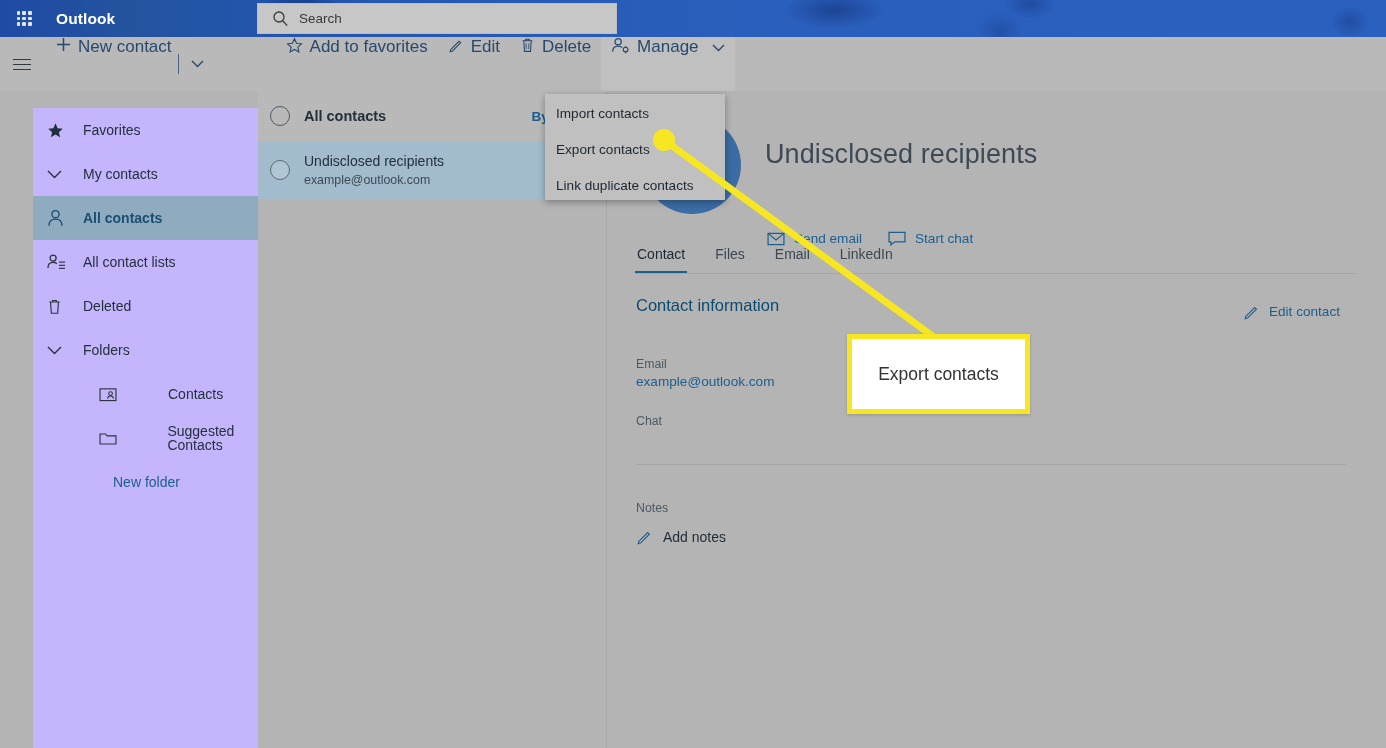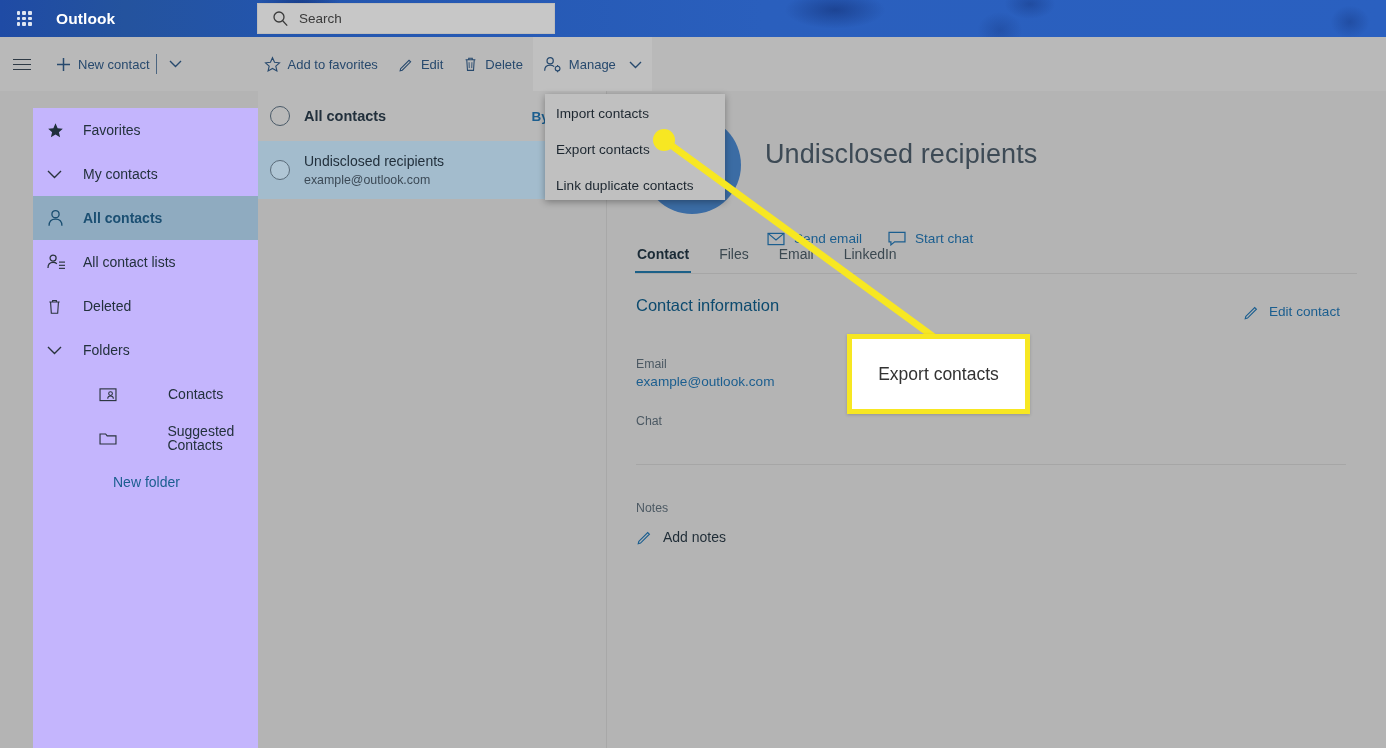--- a/index.html
+++ b/index.html
@@ -34,21 +34,21 @@
     width: 15px; height: 15px;
     display: grid; grid-template-columns: repeat(3,1fr); grid-template-rows: repeat(3,1fr);
     gap: 2px;
   }
   .waffle-grid i { background: #dfe6f2; border-radius: 1px; display: block; }
   .brand {
     color: #ffffff; font-size: 15.5px; font-weight: bold;
     letter-spacing: .1px; margin-left: 8px; cursor: pointer;
   }
   .searchbox {
-    position: absolute; left: 257px; top: 3px; width: 298px; height: 31px;
+    position: absolute; left: 257px; top: 3px; width: 360px; height: 31px;
     background: #c7c7c7; border: 1px solid #bdbdbd;
     display: flex; align-items: center; cursor: text;
   }
   .searchbox .mag { margin-left: 14px; margin-right: 10px; display:flex; }
   .searchbox .ph { color: #3a3a3a; font-size: 13.5px; }
 
   
   .cmdbar {
     position: absolute; left: 0; top: 37px; width: 1386px; height: 54px;
     background: #b9b9b9;
@@ -61,23 +61,23 @@
   }
   .hamburger span {
     display:block; width: 18px; height: 11px;
     border-top: 1.6px solid #2f3a45; border-bottom: 1.6px solid #2f3a45;
     position: relative;
   }
   .hamburger span:after {
     content:""; position:absolute; left:0; top: 4px; width: 18px; height: 1.6px; background: #2f3a45;
   }
   .cmd-item {
-    display: flex; align-items: center; gap: 7px;
+    display: flex; gap: 7px;
     height: 54px; padding: 0 10px;
-    color: #27496d; font-size: 13px; cursor: pointer;
+    color: #27496d; font-size: 17px; cursor: pointer;
     white-space: nowrap;
   }
   .cmd-item.newcontact { padding-left: 12px; padding-right: 4px; }
   .cmd-split {
     width: 1px; height: 20px; background: #27496d; opacity: .75; margin: 0 2px;
   }
   .cmd-caret { padding: 0 10px; height: 54px; display:flex; align-items:center; cursor:pointer; }
   .cmd-gap { width: 62px; }
   .cmd-item.manage {
     background: #c0c0c0; padding-right: 6px;
@@ -154,21 +154,21 @@
   }
   .cactions { position: absolute; left: 160px; top: 96px; display: flex; gap: 26px; margin-top: 44px; }
   .cact { display: flex; align-items: center; gap: 9px; color: #1b5e8f; font-size: 13.6px; cursor: pointer; }
   .tabs {
     position: absolute; left: 28px; top: 155px; display: flex; gap: 26px;
     border-bottom: 1px solid #a6a6a6; width: 722px; padding-bottom: 0;
   }
   .tab {
     font-size: 14px; color: #3b4850; padding: 0 2px 9px 2px; cursor: pointer;
   }
-  .tab.active { color: #1b2b36; font-weight: bold; border-bottom: 2.5px solid #1b6088; }
+  .tab.active { color: #1b2b36; font-weight: normal; border-bottom: 2.5px solid #1b6088; }
   .sec-title {
     position: absolute; left: 29px; top: 205px; font-size: 16.5px; color: #0c4a6e;
   }
   .editcontact {
     position: absolute; right: 46px; top: 212px;
     display: flex; align-items: center; gap: 9px; color: #1b5e8f; font-size: 13.6px; cursor: pointer;
   }
   .field { position: absolute; left: 29px; }
   .field .k { font-size: 12.3px; color: #4c5963; line-height: 16px; }
   .field .v { font-size: 13.6px; color: #1b5e8f; line-height: 19px; cursor: pointer; }

